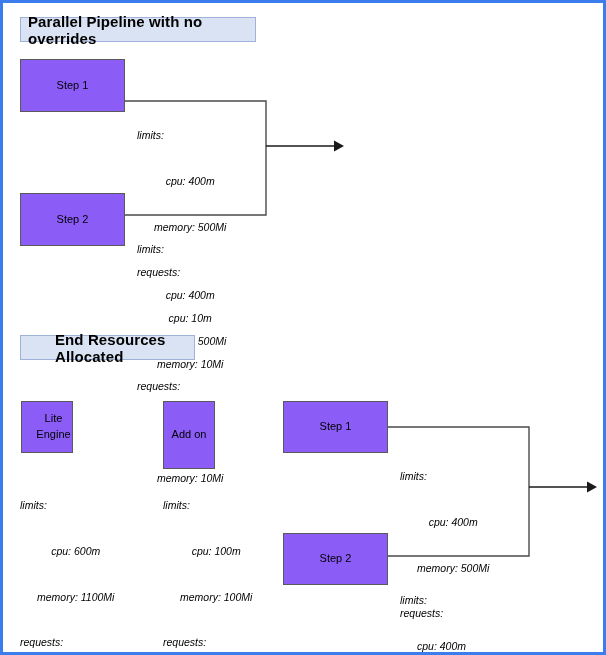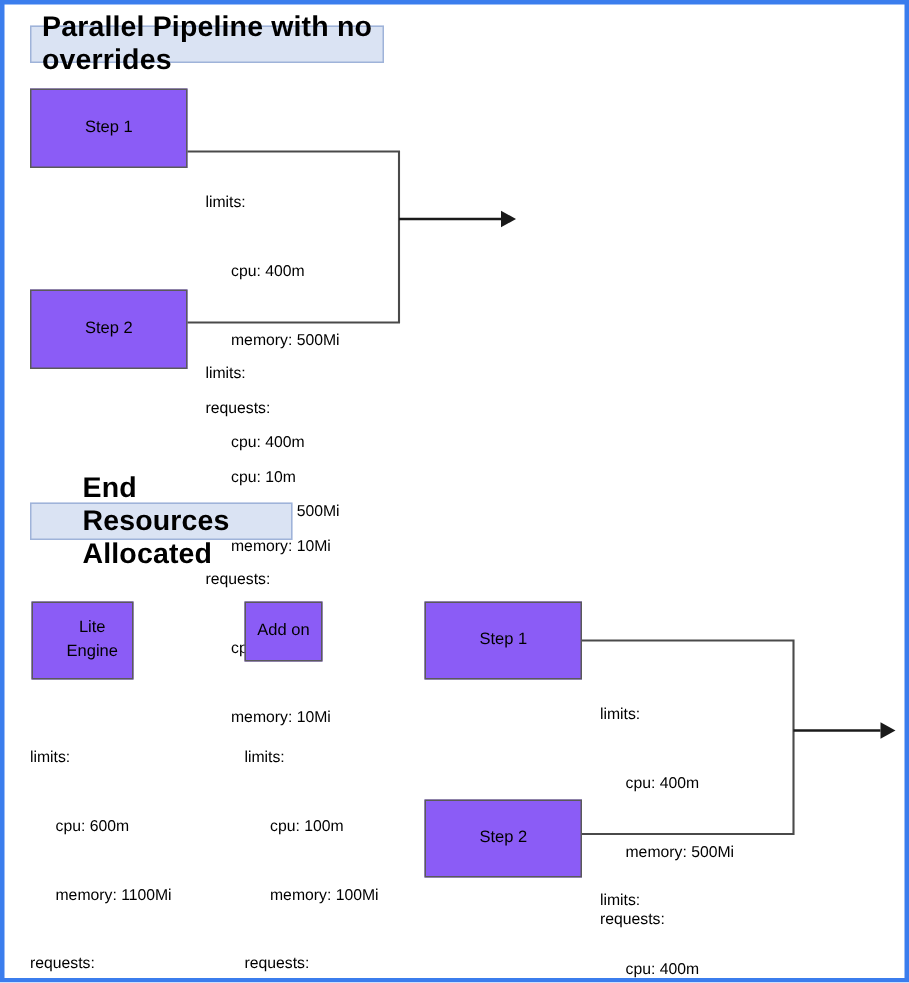--- a/index.html
+++ b/index.html
@@ -17,21 +17,21 @@
     background: #ffffff;
     box-sizing: border-box;
     border: 3px solid #3b7ded;
     overflow: hidden;
   }
   .section-header {
     position: absolute;
     background: #dae3f3;
     border: 1px solid #9fb3d9;
     font-weight: bold;
-    font-size: 19px;
+    font-size: 15px;
     color: #000000;
     display: flex;
     align-items: center;
     padding: 0 7px;
     box-sizing: border-box;
     letter-spacing: 0.1px;
   }
   .node-box {
     position: absolute;
     border: 1.5px solid #5a5a5a;
@@ -44,24 +44,26 @@
     font-size: 11px;
     color: #000000;
     line-height: 1.45;
   }
   .res-block {
     position: absolute;
     font-size: 10.5px;
     line-height: 1.45;
     color: #000000;
     white-space: pre;
+    font-style: italic;
   }
   .res-block .ind {
     padding-left: 17px;
     display: block;
+    text-align: center;
   }
   .res-block .key {
     display: block;
   }
   .bracket {
     position: absolute;
     pointer-events: none;
   }
   .bracket svg {
     display: block;
@@ -100,24 +102,24 @@
     <span class="key">limits:</span>
     <span class="ind">cpu: 400m</span>
     <span class="ind">memory: 500Mi</span>
     <span class="key">requests:</span>
     <span class="ind">cpu: 10m</span>
     <span class="ind">memory: 10Mi</span>
   </div>
 
   <div class="section-header" style="left:17px; top:332px; width:175px; height:25px;padding-left:34px;">End Resources Allocated</div>
 
-  <div class="node-box" style="left:18px; top:398px; width:68px; height:52px; white-space:pre-line;padding-left:13px;">Lite
+  <div class="node-box" style="left:18px; top:398px; width:52px; height:52px; white-space:pre-line;padding-left:13px;">Lite
 Engine</div>
 
-  <div class="node-box" style="left:160px; top:398px; width:52px; height:40px;">Add on</div>
+  <div class="node-box" style="left:160px; top:398px; width:52px; height:68px;">Add on</div>
 
   <div class="node-box" style="left:280px; top:398px; width:105px; height:52px;">Step 1</div>
 
   <div class="node-box" style="left:280px; top:530px; width:105px; height:52px;">Step 2</div>
 
   <div class="bracket" style="left:0; top:0; width:606px; height:655px;">
     <svg width="606" height="655" viewBox="0 0 606 655">
       <path d="M385,424 L526,424 L526,553 L385,553" fill="none" stroke="#4a4a4a" stroke-width="1.4"></path>
       <path d="M526,484 L584,484" fill="none" stroke="#1a1a1a" stroke-width="1.6"></path>
       <path d="M584,478.5 L594,484 L584,489.5 Z" fill="#1a1a1a"></path>

